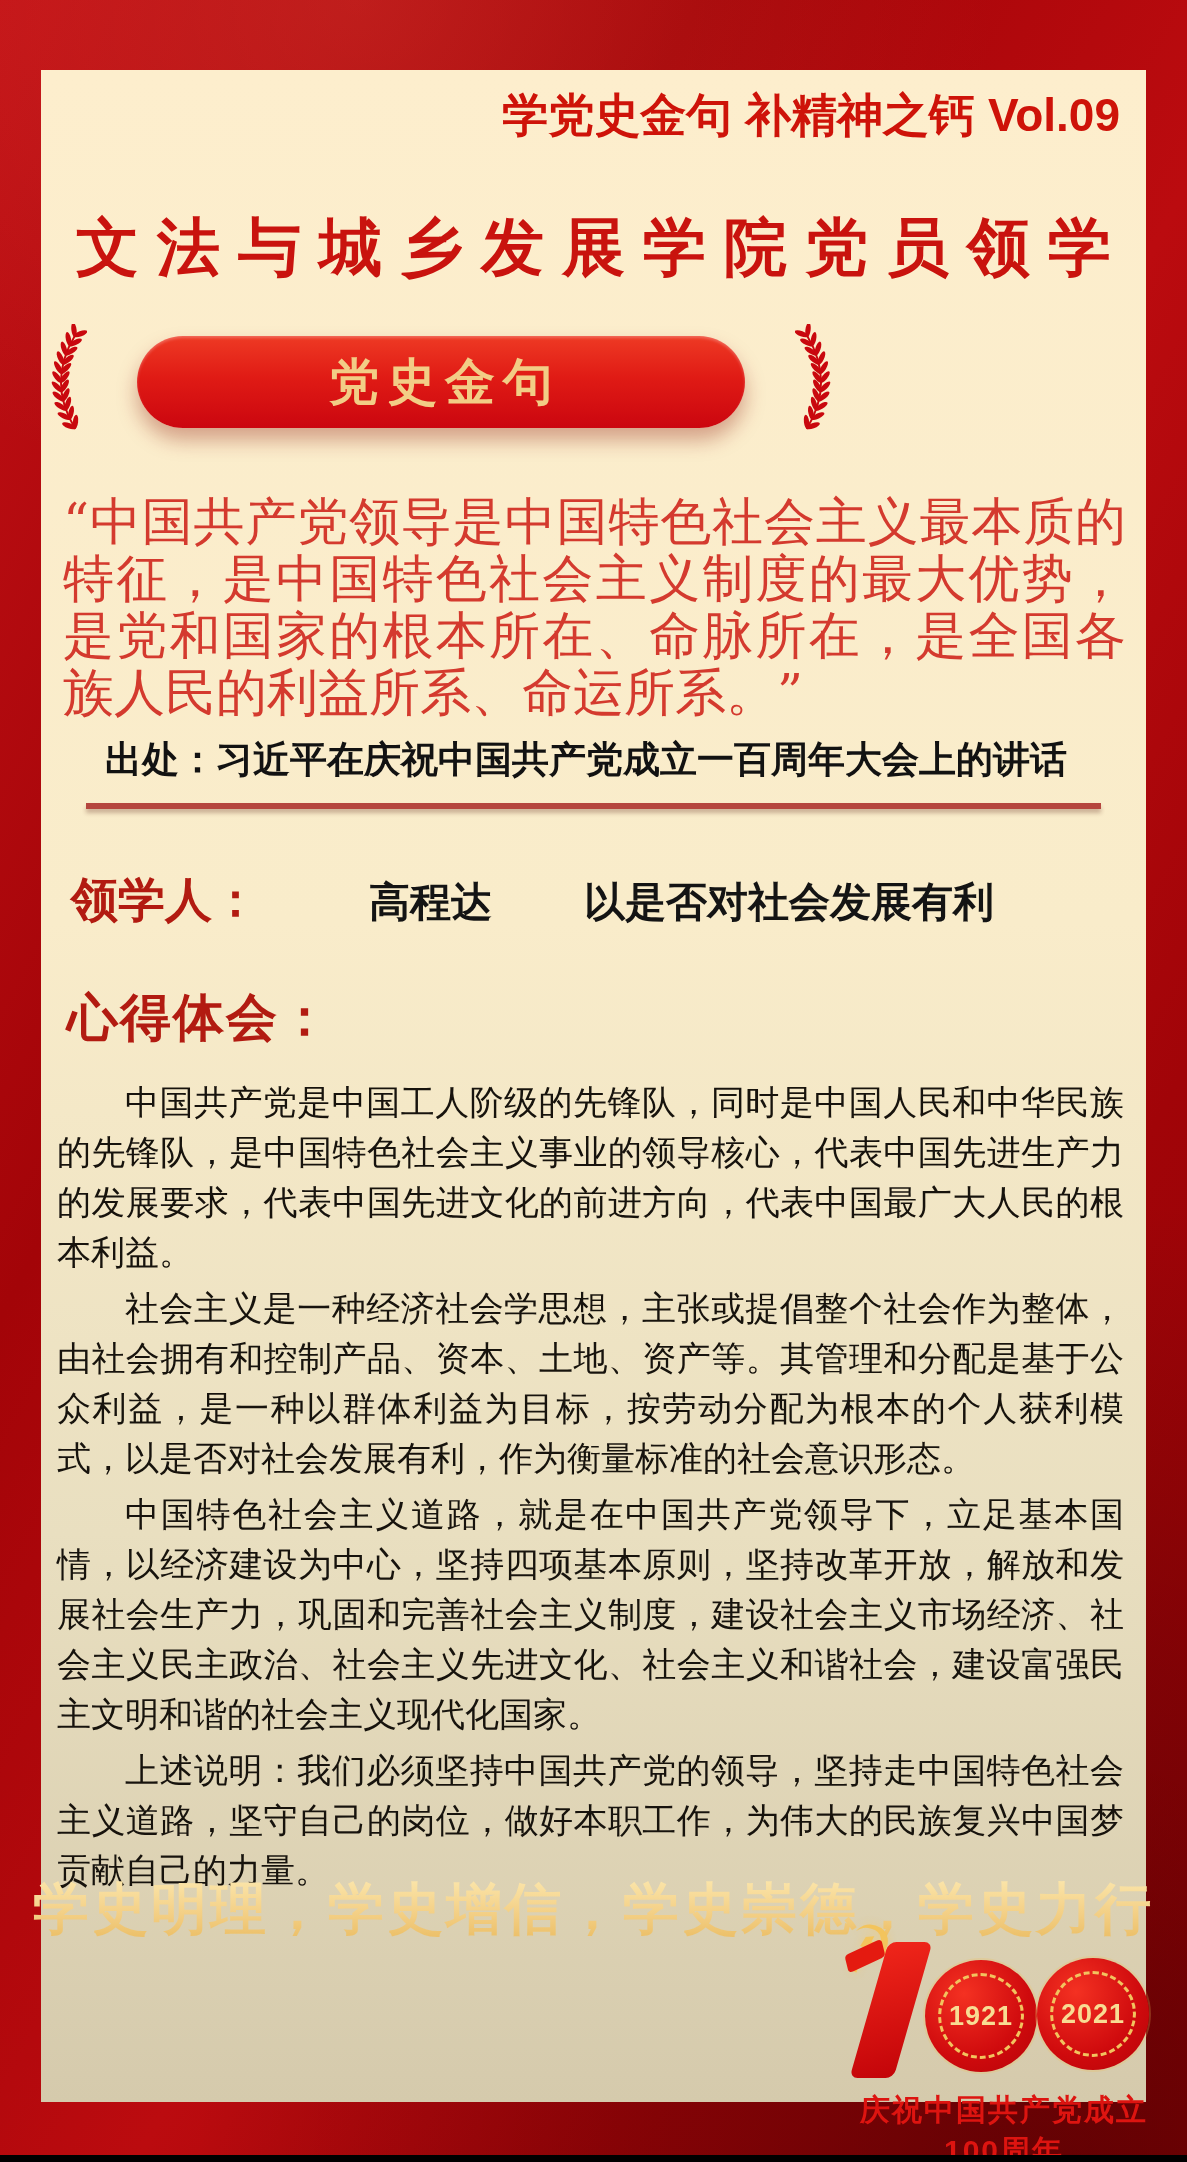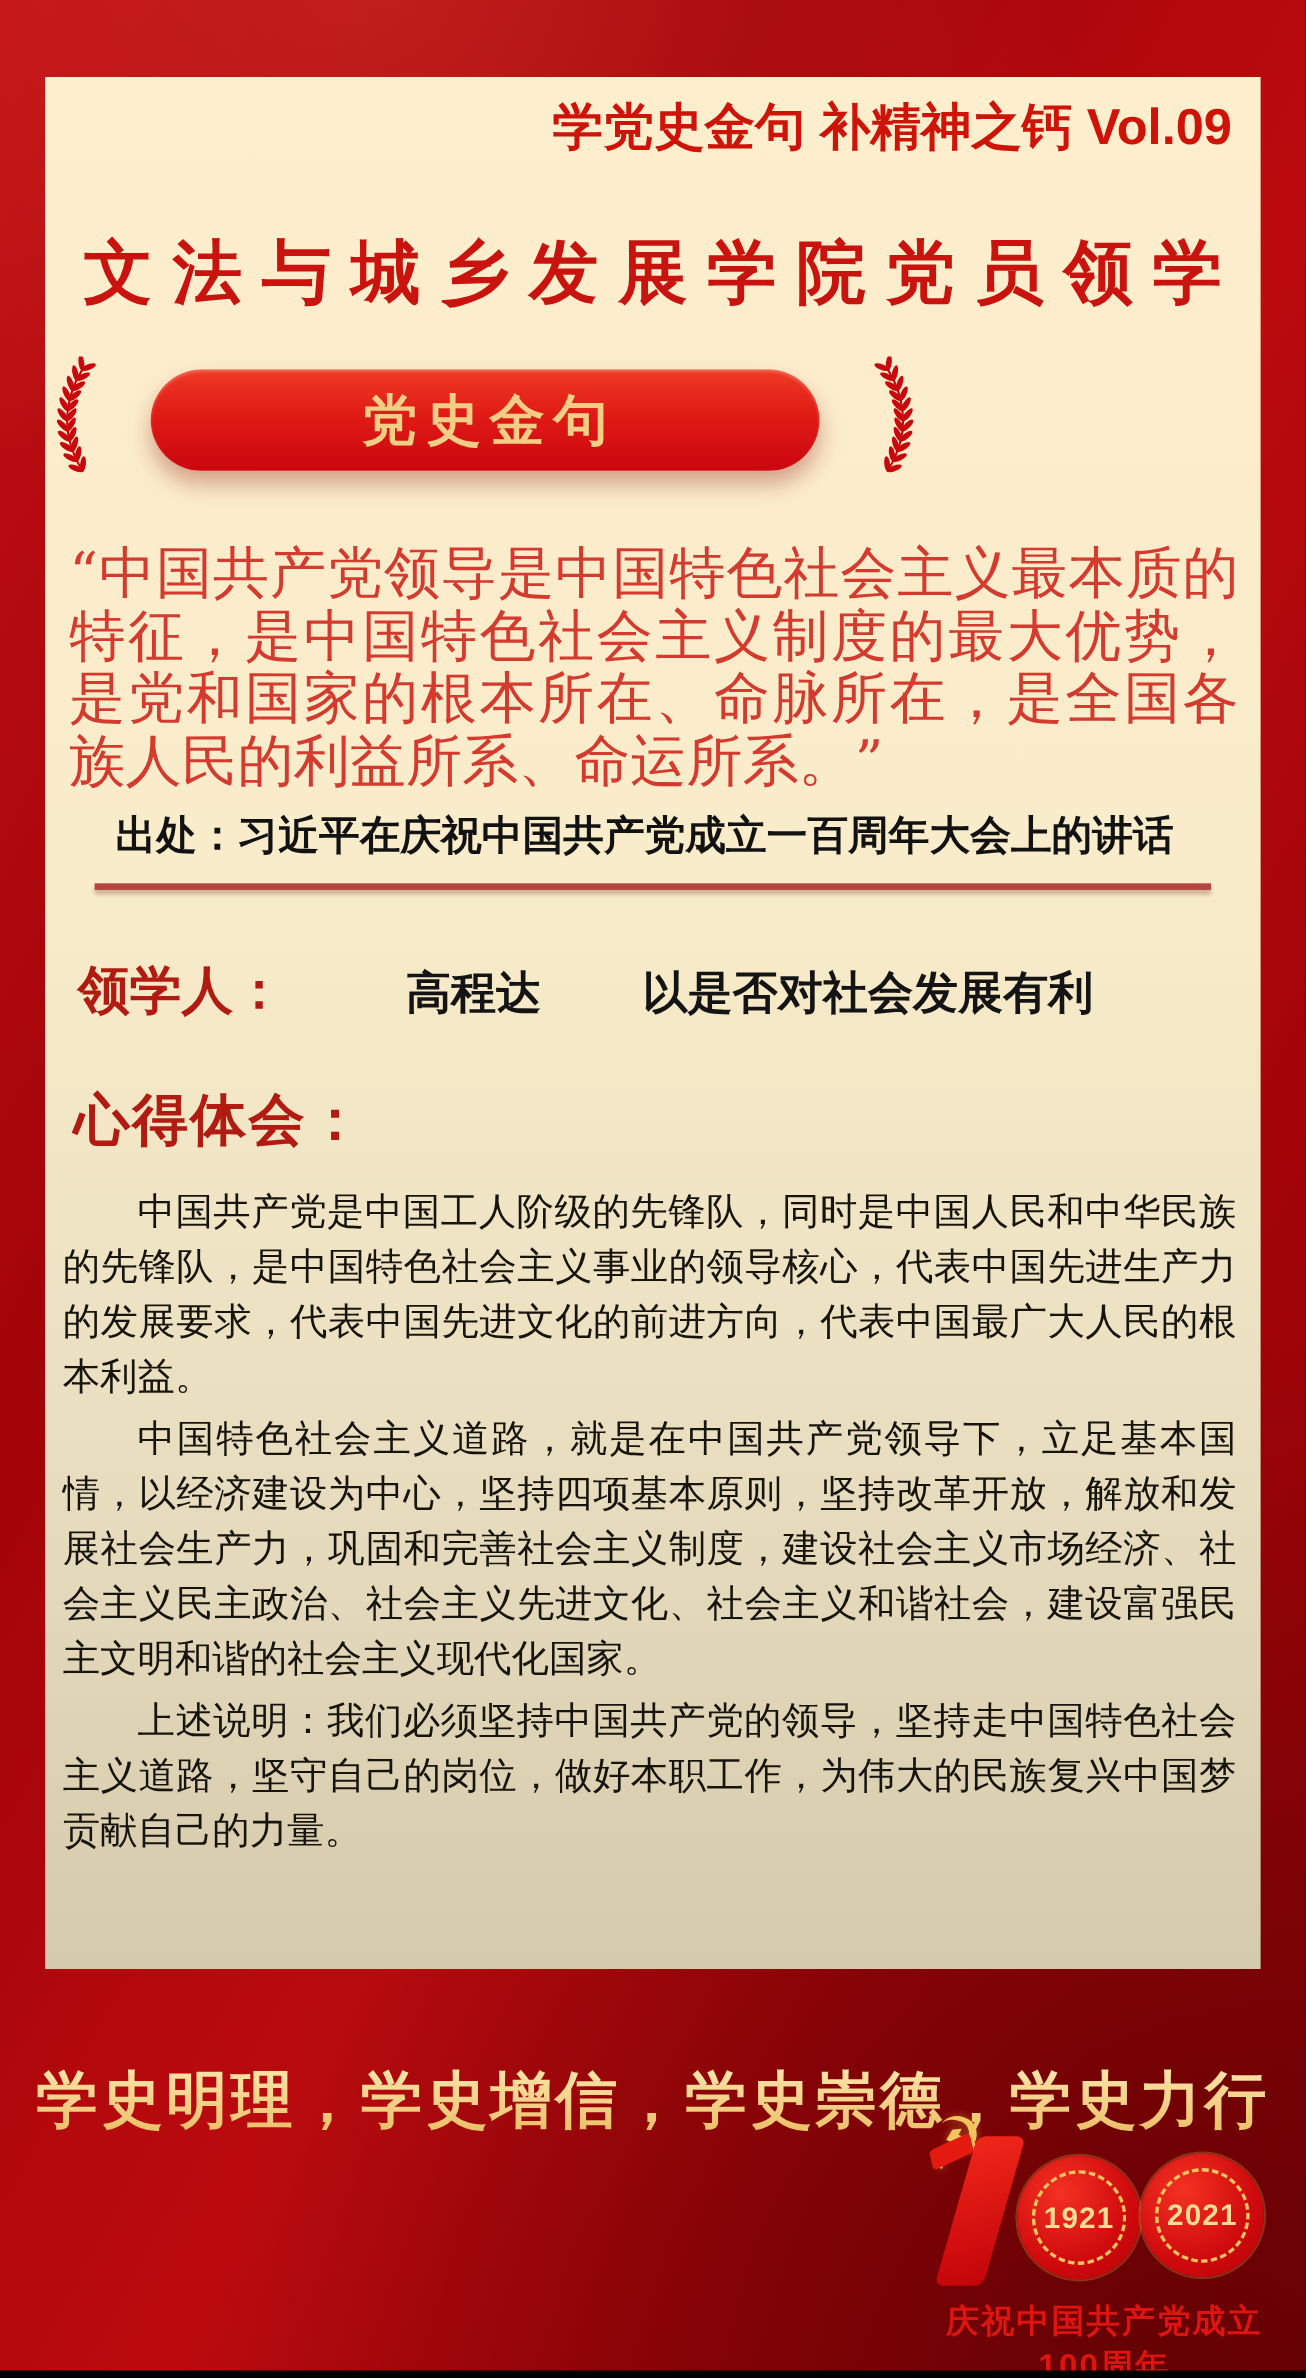--- a/index.html
+++ b/index.html
@@ -5,21 +5,21 @@
   html,body{margin:0;padding:0;background:#5a0202;}
   .poster{
     position:relative;width:1187px;height:2162px;margin:0 auto;overflow:hidden;
     font-family:"Liberation Sans","DejaVu Sans",sans-serif;
     background:
       radial-gradient(130% 85% at 88% 102%, rgba(40,0,0,.45), rgba(40,0,0,0) 55%),
       radial-gradient(90% 40% at 30% 0%, rgba(255,120,90,.18), rgba(255,120,90,0) 60%),
       linear-gradient(118deg,#c11015 0%,#a30408 30%,#bb0b0f 55%,#a10408 75%,#8e0205 100%);
   }
   .card{
-    position:absolute;left:41px;top:70px;width:1105px;height:1720px;
+    position:absolute;left:41px;top:70px;width:1105px;height:2032px;
     background:linear-gradient(180deg,#fdeecd 0%,#f9ecca 42%,#e9dfc0 72%,#d5caac 100%);
   }
   .issue{margin:15px 26px 0 0;text-align:right;font-size:46px;font-weight:700;color:#ce1309;}
   .title{margin:58px 0 0;text-align:center;font-size:63px;font-weight:900;color:#c9130e;
     letter-spacing:18px;text-indent:18px;}
   .banner{margin-top:30px;height:122px;display:flex;align-items:center;gap:50px;}
   .wheat{width:46px;height:116px;display:inline-block;flex:0 0 auto;}
   .pill{
     width:608px;height:92px;border-radius:46px;display:flex;align-items:center;justify-content:center;
     background:linear-gradient(180deg,#ee3a24 0%,#e01b15 45%,#cb060f 100%);
@@ -229,20 +229,21 @@
     <div class="leader-row">
       <span class="leader-label">领学人：</span>
       <span class="leader-name">高程达</span>
       <span class="leader-title">以是否对社会发展有利</span>
     </div>
 
     <div class="section-heading">心得体会：</div>
 
     <div class="body-text">
       <p>中国共产党是中国工人阶级的先锋队，同时是中国人民和中华民族的先锋队，是中国特色社会主义事业的领导核心，代表中国先进生产力的发展要求，代表中国先进文化的前进方向，代表中国最广大人民的根本利益。</p>
+      <p>社会主义是一种经济社会学思想，主张或提倡整个社会作为整体，由社会拥有和控制产品、资本、土地、资产等。其管理和分配是基于公众利益，是一种以群体利益为目标，按劳动分配为根本的个人获利模式，以是否对社会发展有利，作为衡量标准的社会意识形态。</p>
       <p>中国特色社会主义道路，就是在中国共产党领导下，立足基本国情，以经济建设为中心，坚持四项基本原则，坚持改革开放，解放和发展社会生产力，巩固和完善社会主义制度，建设社会主义市场经济、社会主义民主政治、社会主义先进文化、社会主义和谐社会，建设富强民主文明和谐的社会主义现代化国家。</p>
       <p>上述说明：我们必须坚持中国共产党的领导，坚持走中国特色社会主义道路，坚守自己的岗位，做好本职工作，为伟大的民族复兴中国梦贡献自己的力量。</p>
     </div>
   </div>
 
   <div class="footer">
     <div class="slogan">学史明理，学史增信，学史崇德，学史力行</div>
 
     <div class="anniversary">
       <div class="logo-art" title="100">

